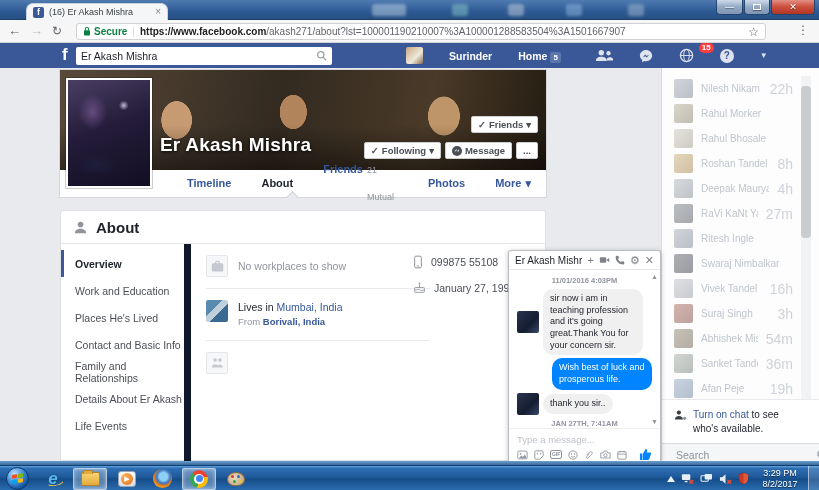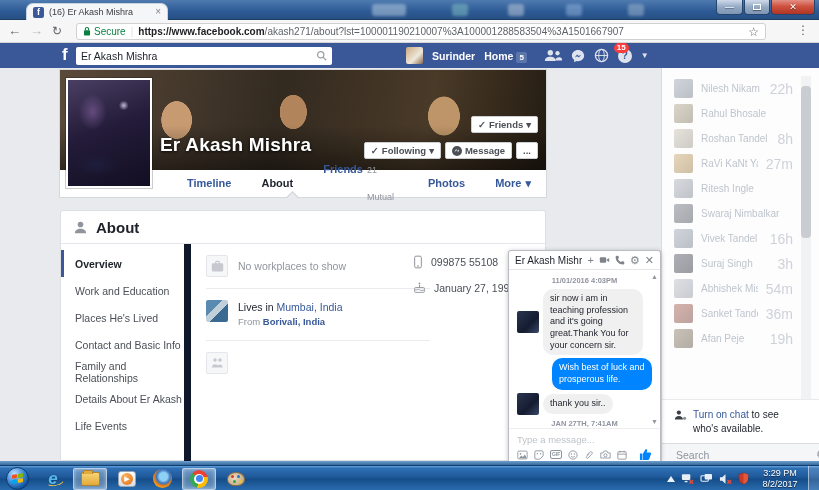--- a/index.html
+++ b/index.html
@@ -29,35 +29,35 @@
   .wbtn.min{width:27px}.wbtn.max{width:26px}
   .wbtn.close{width:44px;background:linear-gradient(#e29086,#cf5240 45%,#b03424)}
   .maxglyph{width:8px;height:6px;border:1px solid #fff;box-shadow:0 1px 1px rgba(0,0,0,.4)}
 
   
   .toolbar{position:absolute;left:0;top:20px;width:819px;height:23px;background:#f6f6f6;border-bottom:1px solid #d5d5d5}
   .navbtn{position:absolute;top:2px;font-size:13px;line-height:18px;color:#5f6368}
   .navbtn.back{left:8px}.navbtn.fwd{left:30px;color:#b8bcc0}.navbtn.reload{left:52px;font-size:12px}
   .addressbar{position:absolute;left:76px;top:3px;width:690px;height:17px;background:#fff;border:1px solid #d1d1d1;
     border-radius:3px;display:flex;align-items:center;padding:0 6px;gap:5px}
-  .secure{color:#0b8043;font-size:10px;font-weight:normal;display:flex;align-items:center;gap:3px}
+  .secure{color:#0b8043;font-size:10px;font-weight:bold;display:flex;align-items:center;gap:3px}
   .asep{color:#dadce0;font-size:10px}
   .url{font-size:10px;white-space:nowrap;overflow:hidden;flex:1}
   .url .host{color:#202124;font-weight:bold}
   .url .path{color:#5f6368}
   .star{color:#5f6368;font-size:12px}
   .menu3{position:absolute;right:10px;top:3px;font-size:12px;color:#5f6368;letter-spacing:0}
 
   
   .fbbar{position:absolute;left:0;top:43px;width:819px;height:25px;background:#3a5897}
   .flogo{position:absolute;left:62px;top:2px;color:#fff;font-size:17px;font-weight:bold}
   .fbsearch{position:absolute;left:76px;top:3.5px;width:256px;height:18px;background:#fff;border-radius:2px;
     display:flex;align-items:center;padding:0 5px}
   .fbsearch input{border:none;outline:none;flex:1;font-size:10.5px;color:#1d2129;font-family:inherit;background:transparent}
-  .hdrright{position:absolute;left:406px;top:0;height:25px;display:flex;align-items:center;gap:9px}
+  .hdrright{position:absolute;left:406px;top:0;height:25px;display:flex;align-items:center;gap:26px}
   .hava{width:17px;height:17px;border-radius:2px;background:linear-gradient(135deg,#caa87f,#efe8db 60%,#8a6a4c)}
   .hname{color:#fff;font-size:10.5px;font-weight:bold}
   .hbadge{background:#5b76ac;color:#fff;font-size:8px;font-weight:bold;border-radius:2px;padding:1px 3px;margin-left:3px}
   .hic{position:relative;display:flex;align-items:center}
   .redbadge{position:absolute;top:-5px;left:20px;background:#fa3e3e;color:#fff;font-size:8px;font-weight:bold;
     border-radius:7px;padding:0 3px;line-height:10px}
   .helpc{width:14px;height:14px;border-radius:50%;background:#dfe3ee;color:#3a5897;font-size:10px;font-weight:bold;
     display:flex;align-items:center;justify-content:center}
   .caret{color:#dfe3ee;font-size:8px}
 
@@ -499,27 +499,37 @@
 
   <div class="sidebar">
     <div class="clist">
       <div class="crow">
           <span class="av"></span>
           <span class="nm">Nilesh Nikam</span>
           <span class="tm">22h</span>
         </div>
       <div class="crow">
           <span class="av"></span>
+          <span class="nm">Rahul Morker</span>
+          <span class="tm"></span>
+        </div>
+      <div class="crow">
+          <span class="av"></span>
           <span class="nm">Rahul Bhosale</span>
           <span class="tm"></span>
         </div>
       <div class="crow">
           <span class="av"></span>
           <span class="nm">Roshan Tandel</span>
           <span class="tm">8h</span>
+        </div>
+      <div class="crow">
+          <span class="av"></span>
+          <span class="nm">Deepak Maurya</span>
+          <span class="tm">4h</span>
         </div>
       <div class="crow">
           <span class="av"></span>
           <span class="nm">RaVi KaNt YaDav</span>
           <span class="tm">27m</span>
         </div>
       <div class="crow">
           <span class="av"></span>
           <span class="nm">Ritesh Ingle</span>
           <span class="tm"></span>

